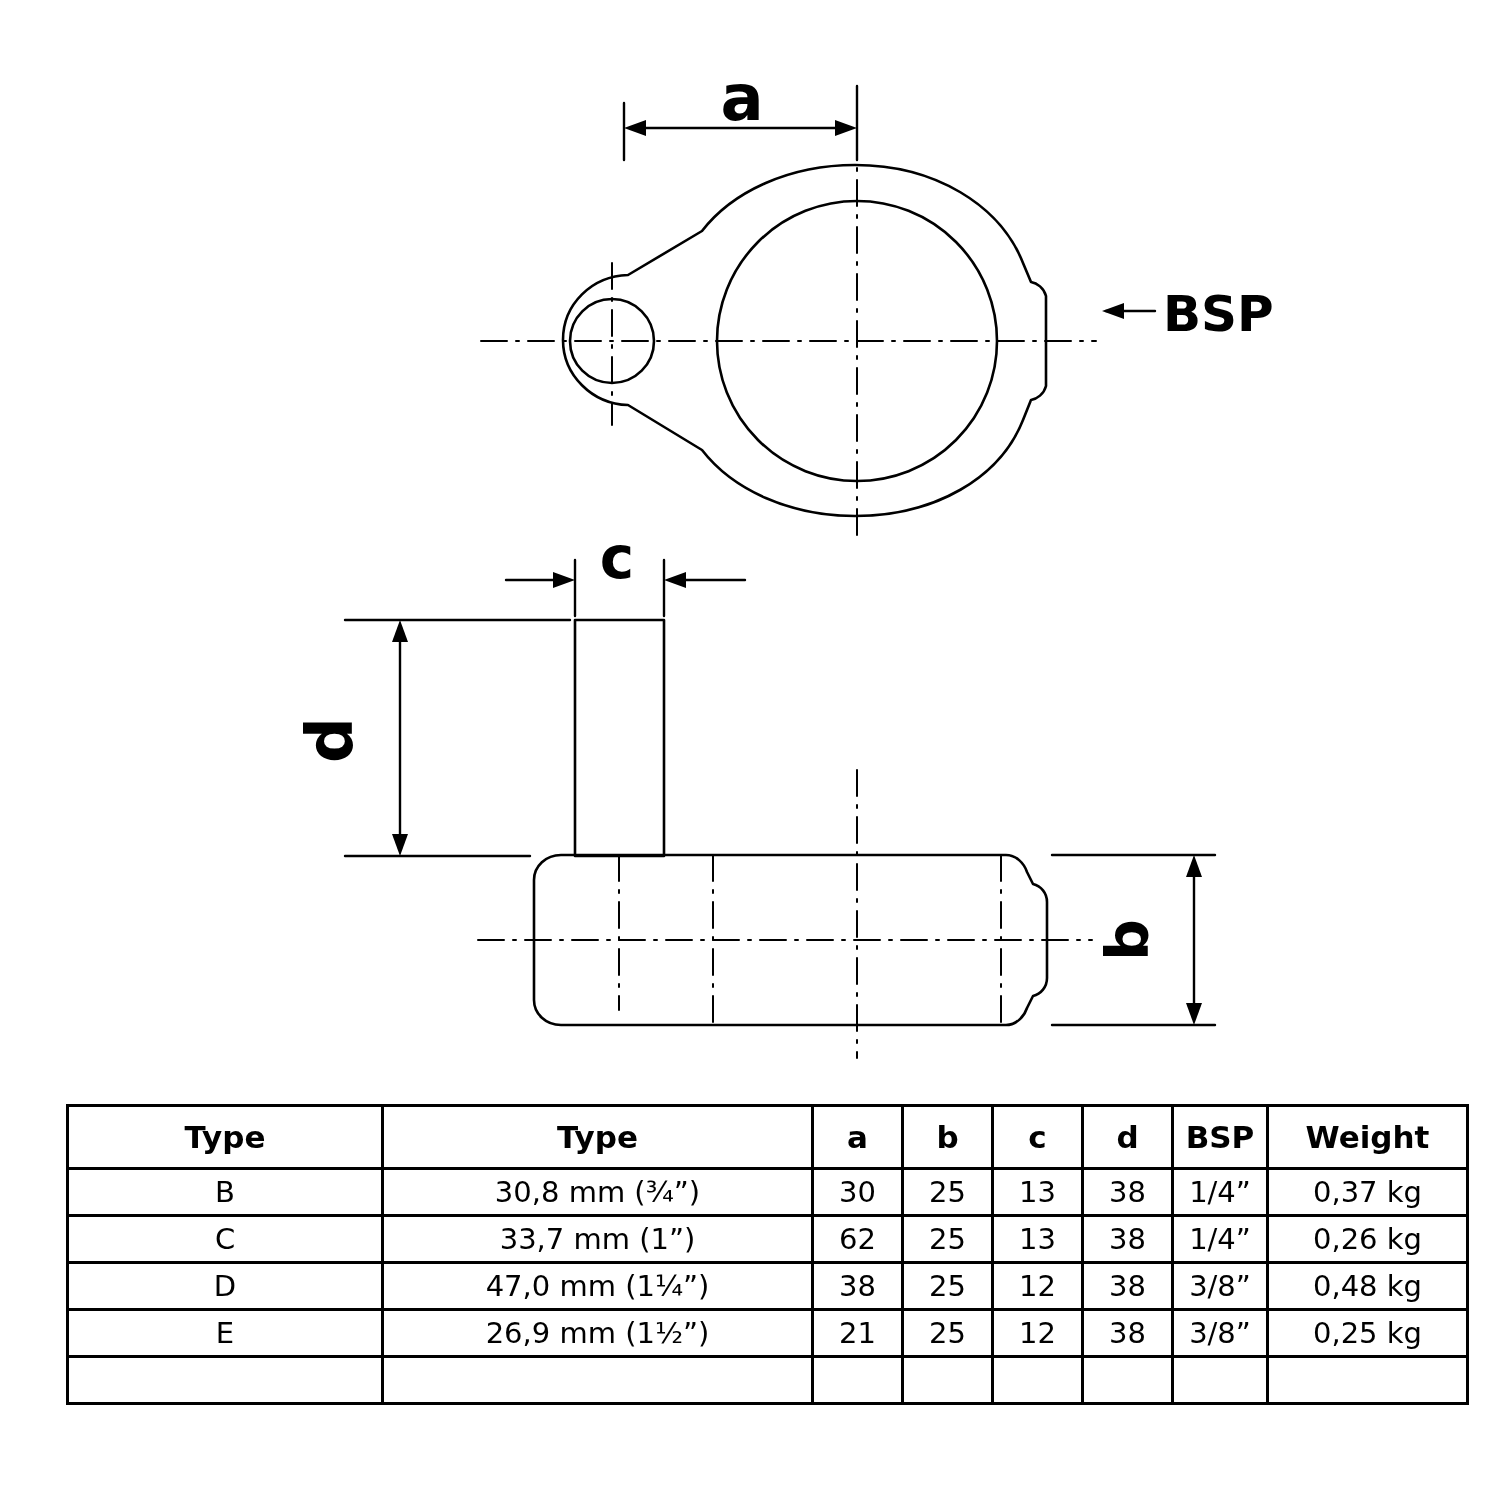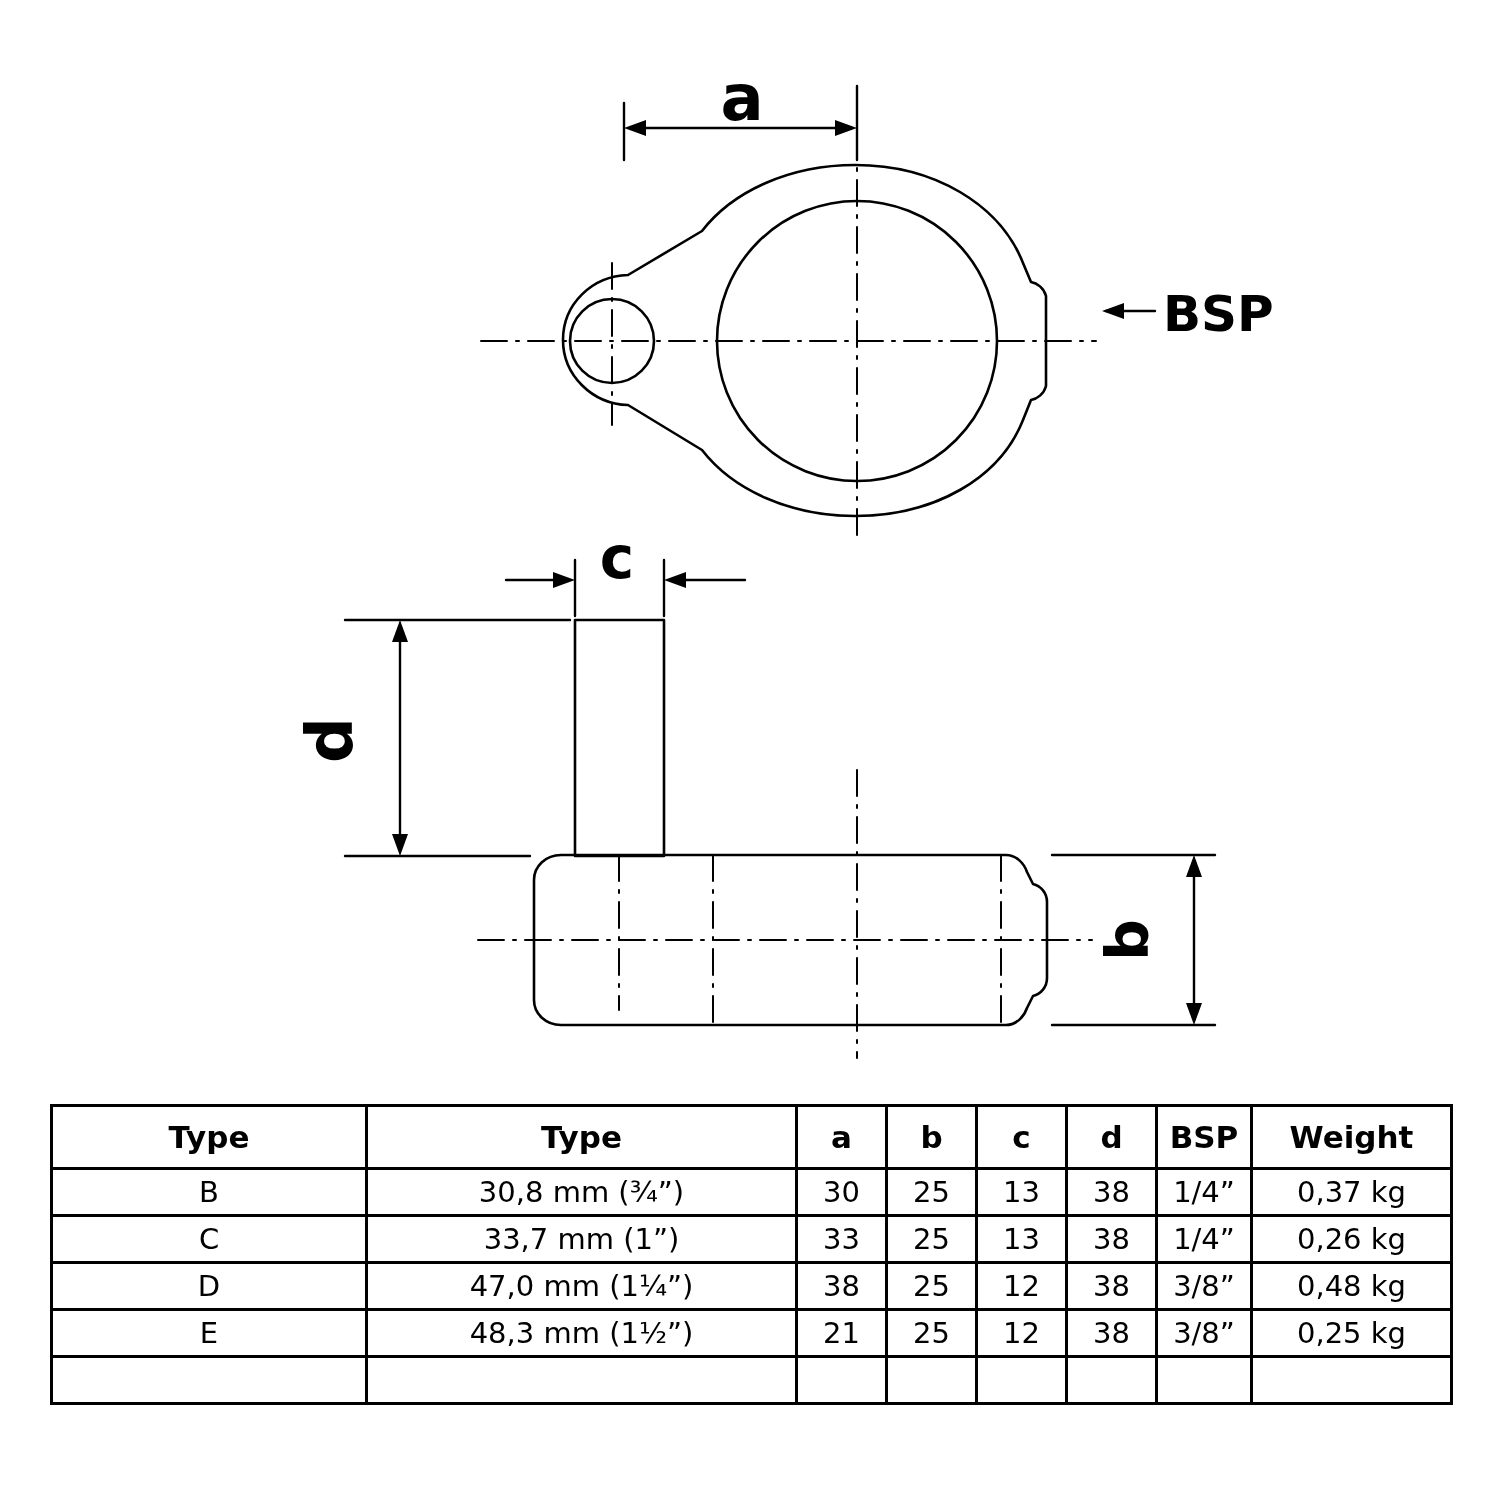--- a/index.html
+++ b/index.html
@@ -29,21 +29,21 @@
     height: 1501px;
   }
   .lbl {
     font-family: "DejaVu Sans", "Liberation Sans", sans-serif;
     font-weight: bold;
     fill: #000;
   }
   
   .table-wrap {
     position: absolute;
-    left: 50px;
+    left: 66px;
     top: 1104px;
     width: 1400px;
   }
   table.spec {
     border-collapse: collapse;
     width: 1400px;
     table-layout: fixed;
     font-size: 29px;
   }
   table.spec th, table.spec td {
@@ -213,40 +213,40 @@
           <td>30</td>
           <td>25</td>
           <td>13</td>
           <td>38</td>
           <td>1/4”</td>
           <td>0,37 kg</td>
         </tr>
         <tr>
           <td>C</td>
           <td>33,7 mm (1”)</td>
-          <td>33</td>
+          <td>62</td>
           <td>25</td>
           <td>13</td>
           <td>38</td>
           <td>1/4”</td>
           <td>0,26 kg</td>
         </tr>
         <tr>
           <td>D</td>
           <td>47,0 mm (1¼”)</td>
           <td>38</td>
           <td>25</td>
           <td>12</td>
           <td>38</td>
           <td>3/8”</td>
           <td>0,48 kg</td>
         </tr>
         <tr>
           <td>E</td>
-          <td>48,3 mm (1½”)</td>
+          <td>26,9 mm (1½”)</td>
           <td>21</td>
           <td>25</td>
           <td>12</td>
           <td>38</td>
           <td>3/8”</td>
           <td>0,25 kg</td>
         </tr>
         <tr class="spacer-row">
           <td></td>
           <td></td>

